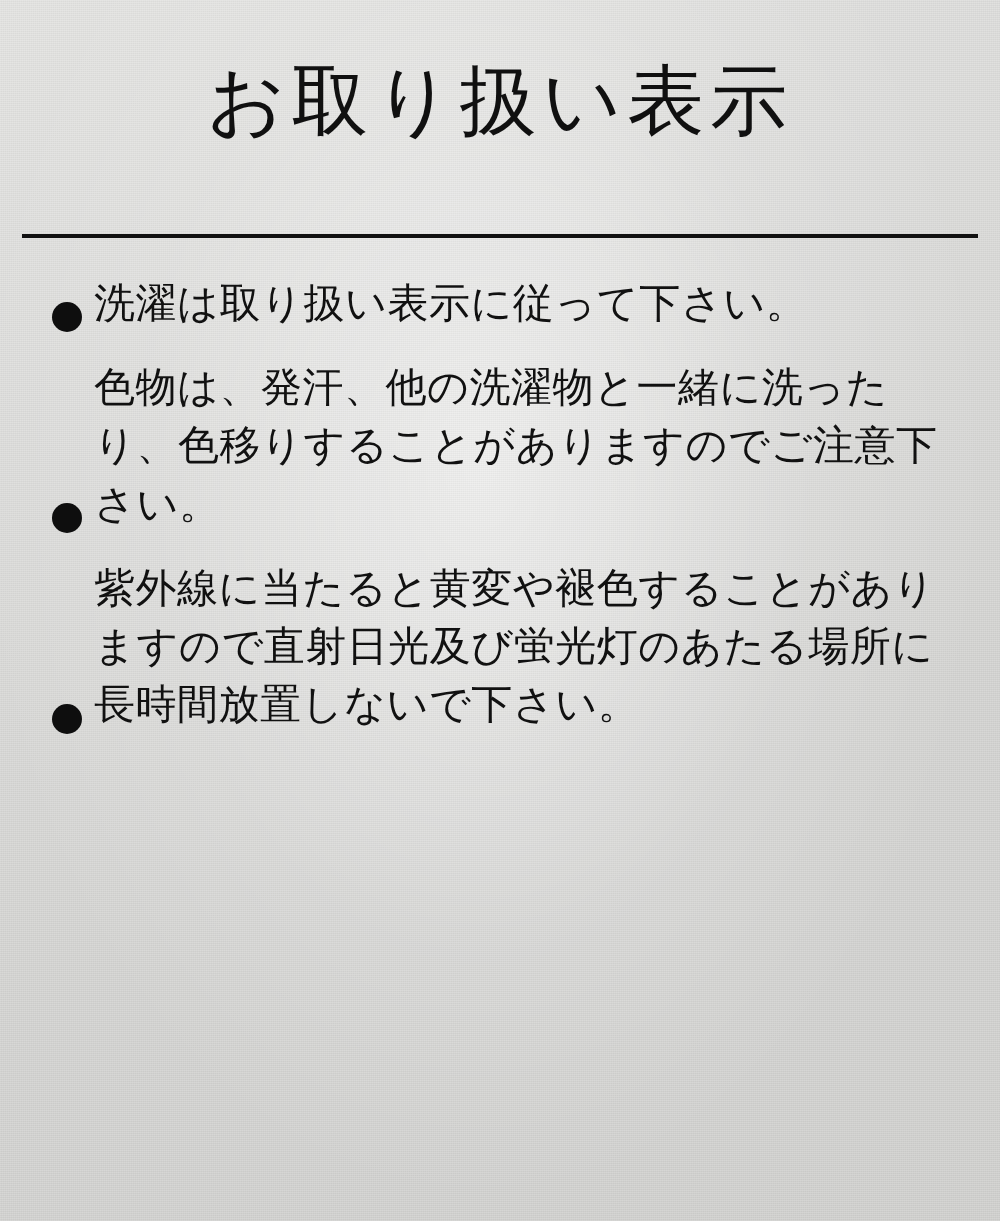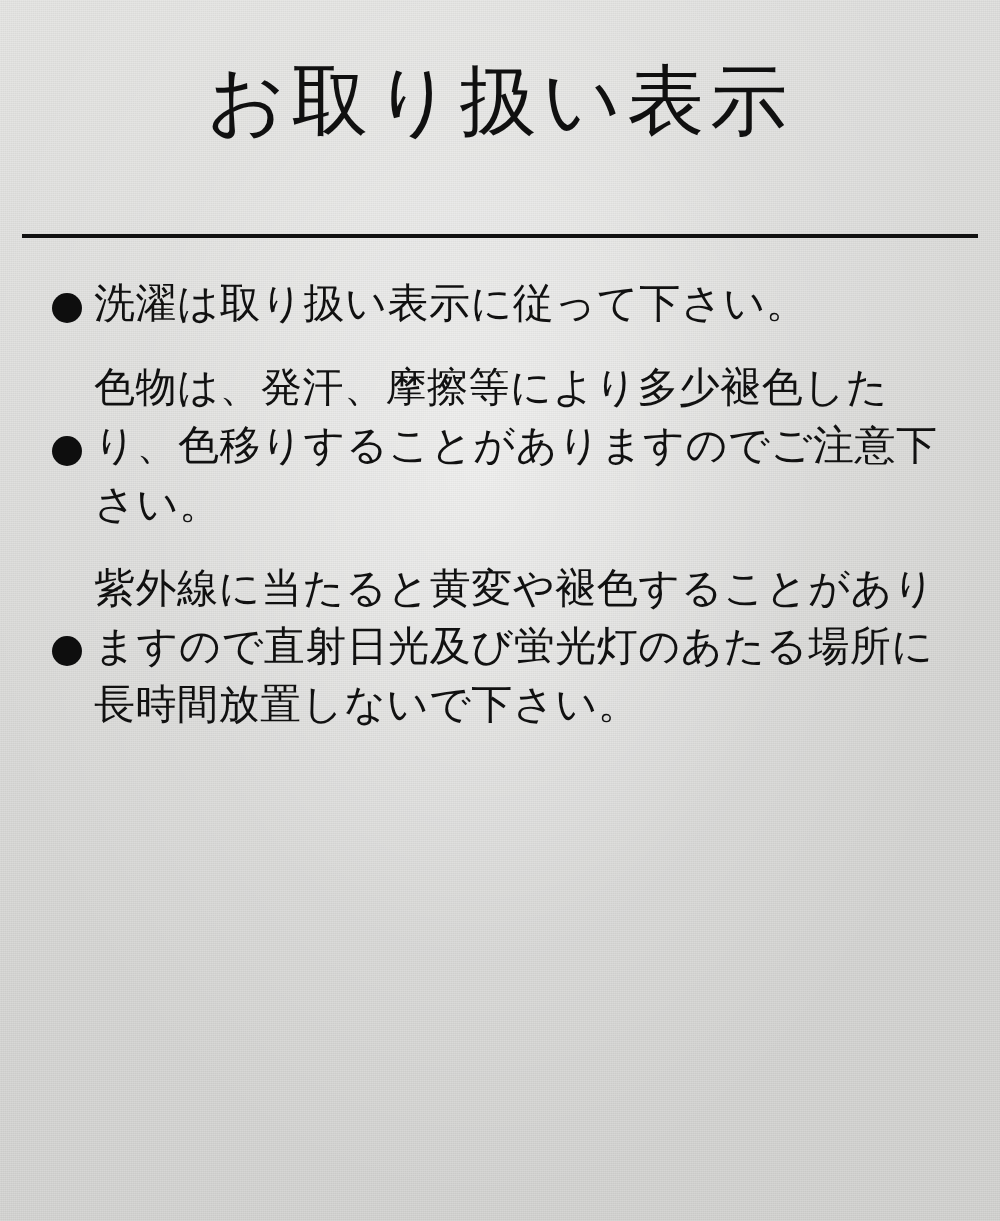--- a/index.html
+++ b/index.html
@@ -53,21 +53,21 @@
     height: 4px;
     background: #111111;
     margin: 95px 22px 0 22px;
   }
   .notes {
     margin: 36px 0 0 0;
     padding: 0 46px 0 52px;
   }
   .note {
     display: flex;
-    align-items: center;
+    align-items: flex-end;
     margin-bottom: 26px;
   }
   .bullet {
     flex: 0 0 auto;
     width: 30px;
     height: 30px;
     border-radius: 50%;
     background: #0e0e0e;
     margin: 10px 12px 0 0;
   }
@@ -94,21 +94,21 @@
 
   <div class="notes">
 
     <div class="note">
       <span class="bullet"></span>
       <span class="note-text">洗濯は取り扱い表示に従って下さい。</span>
     </div>
 
     <div class="note">
       <span class="bullet"></span>
-      <span class="note-text">色物は、発汗、摩擦等により多少褪色したり、色移りすることがありますのでご注意下さい。</span>
+      <span class="note-text">色物は、発汗、他の洗濯物と一緒に洗ったり、色移りすることがありますのでご注意下さい。</span>
     </div>
 
 
     <div class="note">
       <span class="bullet"></span>
       <span class="note-text">紫外線に当たると黄変や褪色することがありますので直射日光及び蛍光灯のあたる場所に長時間放置しないで下さい。</span>
     </div>
 
   </div>
 </div>

